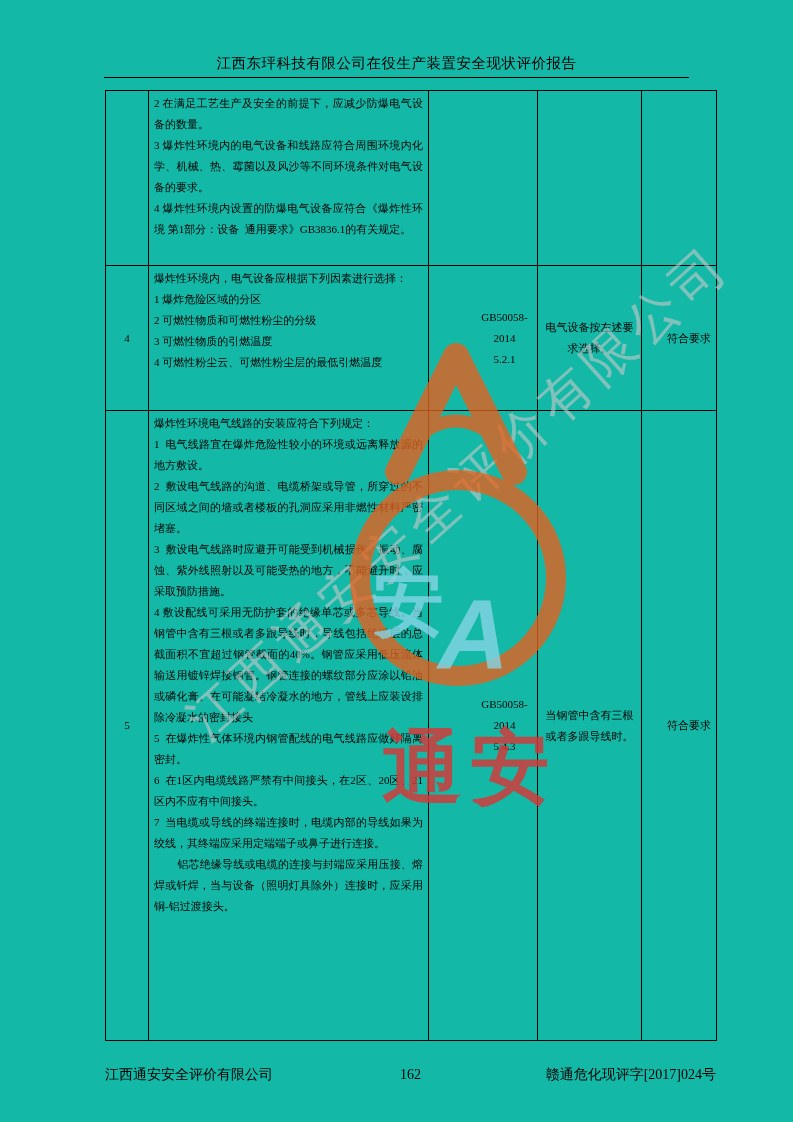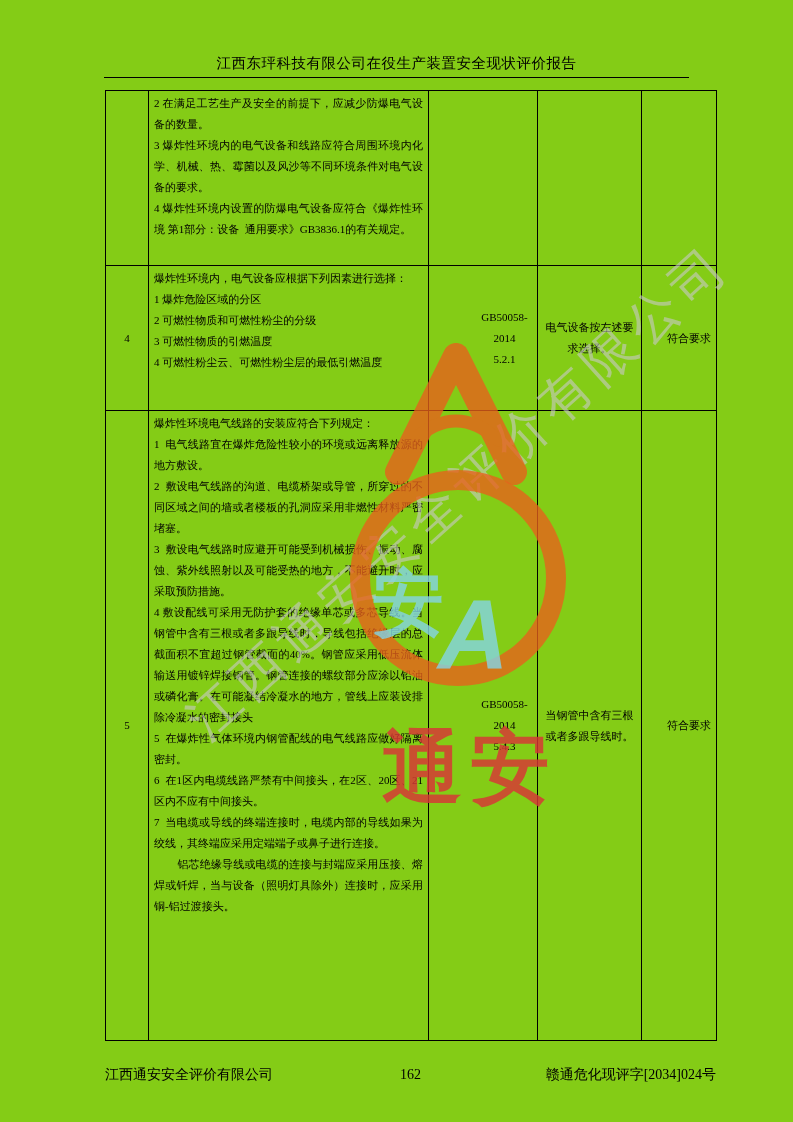--- a/index.html
+++ b/index.html
@@ -1,20 +1,20 @@
 <!DOCTYPE html>
 <html><head>
 <meta charset="utf-8">
 <style>
   * { margin: 0; padding: 0; box-sizing: border-box; }
   html, body { background: #e9e9e9; }
   body { width: 793px; height: 1122px; position: relative;
          font-family: "Liberation Serif", "DejaVu Serif", serif; color: #000; }
   .page { position: absolute; left: 0; top: 0; width: 793px; height: 1122px;
-          background: #84cc16; overflow: hidden; }
+          background: #14b8a6; overflow: hidden; }
 
   
   .header-title { position: absolute; top: 54px; left: 0; width: 100%;
                   text-align: center; font-size: 14.5px; letter-spacing: 0.5px; }
   .header-rule  { position: absolute; top: 77px; left: 104px; width: 585px;
                   height: 0; border-top: 1.6px solid #000; }
 
   
   table.doc-table { position: absolute; top: 90px; left: 105px; width: 611px;
                     border-collapse: collapse; table-layout: fixed; }
@@ -93,21 +93,21 @@
 5.4.3</td>
         <td class="c-status">当钢管中含有三根或者多跟导线时。</td>
         <td class="c-concl">符合要求</td>
       </tr>
     </tbody>
   </table>
 
   <div class="footer">
     <span class="f-left">江西通安安全评价有限公司</span>
     <span class="f-page">162</span>
-    <span class="f-right">赣通危化现评字[2034]024号</span>
+    <span class="f-right">赣通危化现评字[2017]024号</span>
   </div>
 
   <div class="watermark">
     <svg width="793" height="1122" viewBox="0 0 793 1122" xmlns="http://www.w3.org/2000/svg">
 
       <text x="470" y="505" text-anchor="middle" transform="rotate(-42 470 505)" font-size="52" letter-spacing="7" fill="#c9c9c9" opacity="0.6">江西通安安全评价有限公司</text>
 
       <g opacity="0.78">
         <path d="M398 472 L456 356 L514 472" fill="none" stroke="#e8601c" stroke-width="26" stroke-linecap="round" stroke-linejoin="round"></path>
         <path d="M414 440 Q456 402 498 440" fill="none" stroke="#e8601c" stroke-width="13" stroke-linecap="round"></path>

